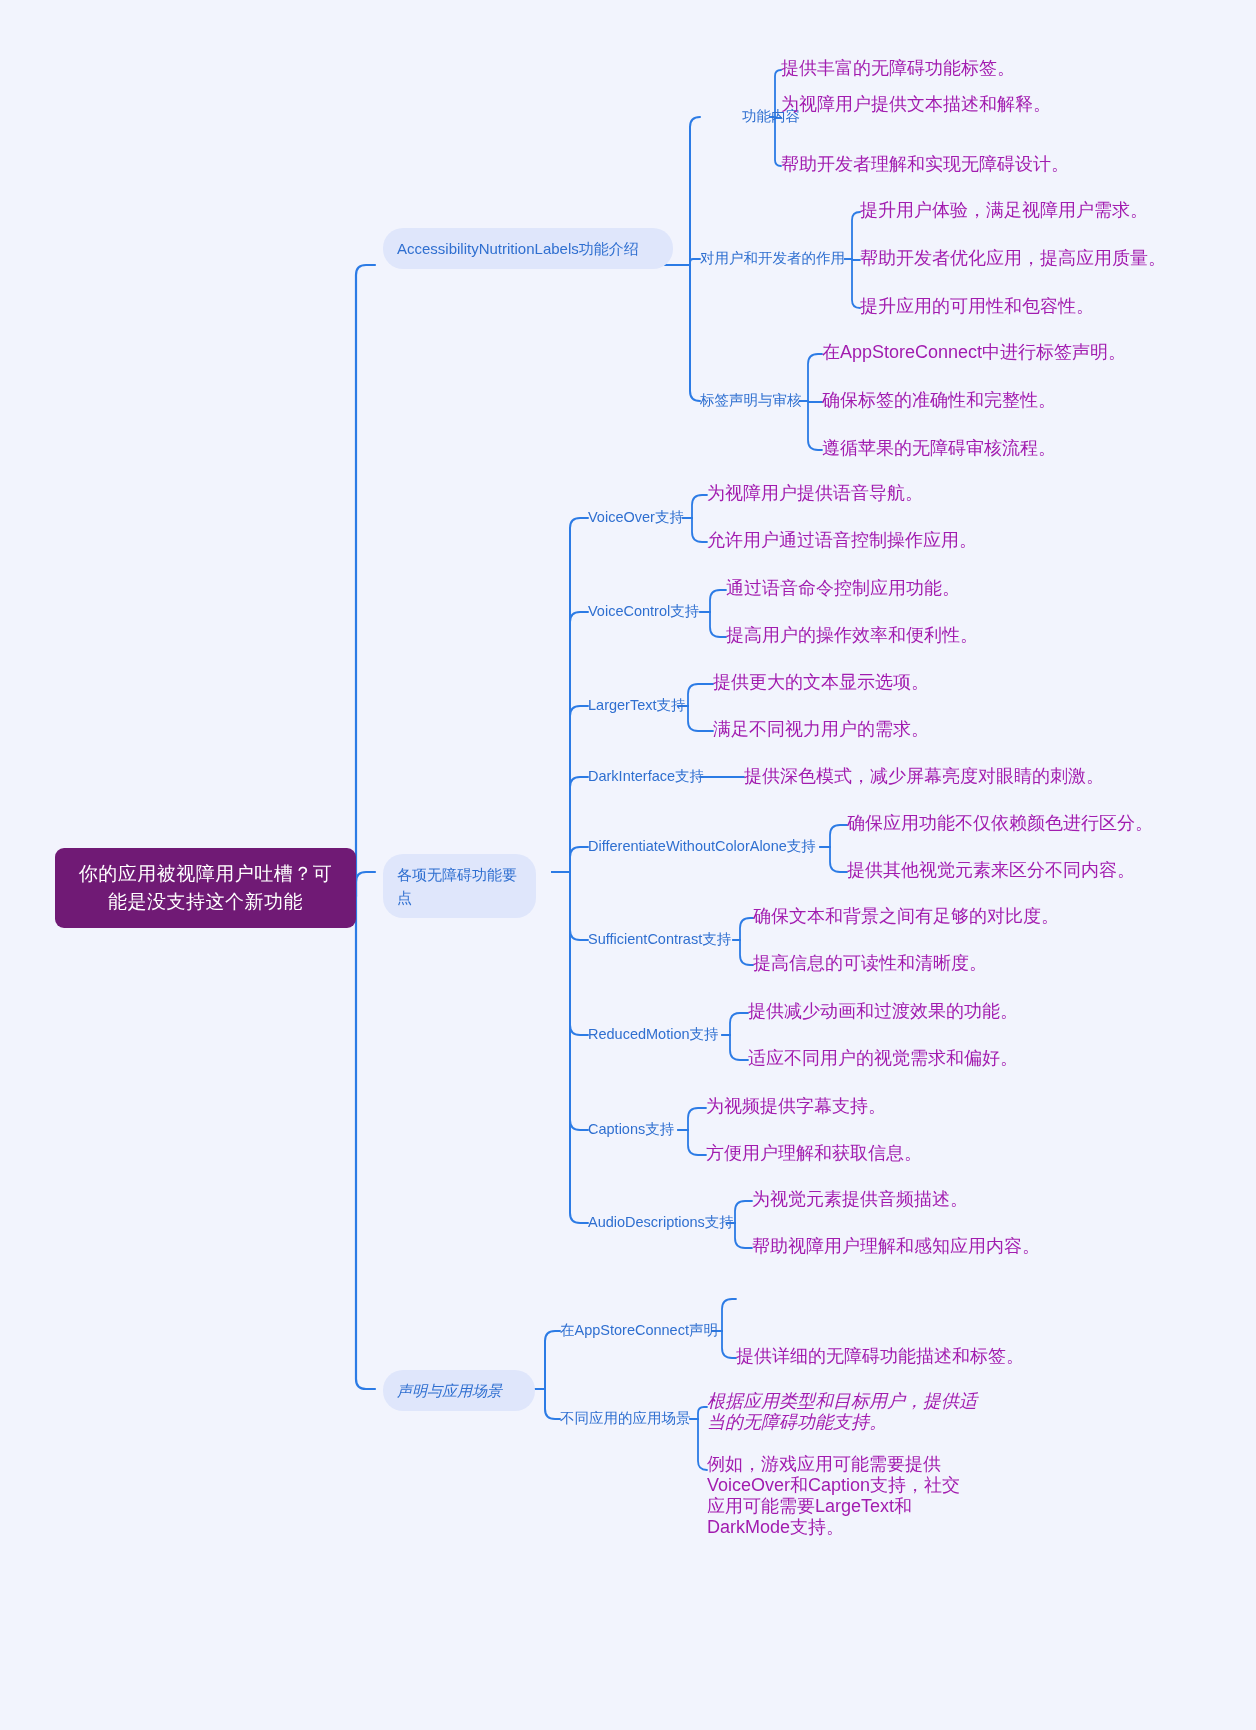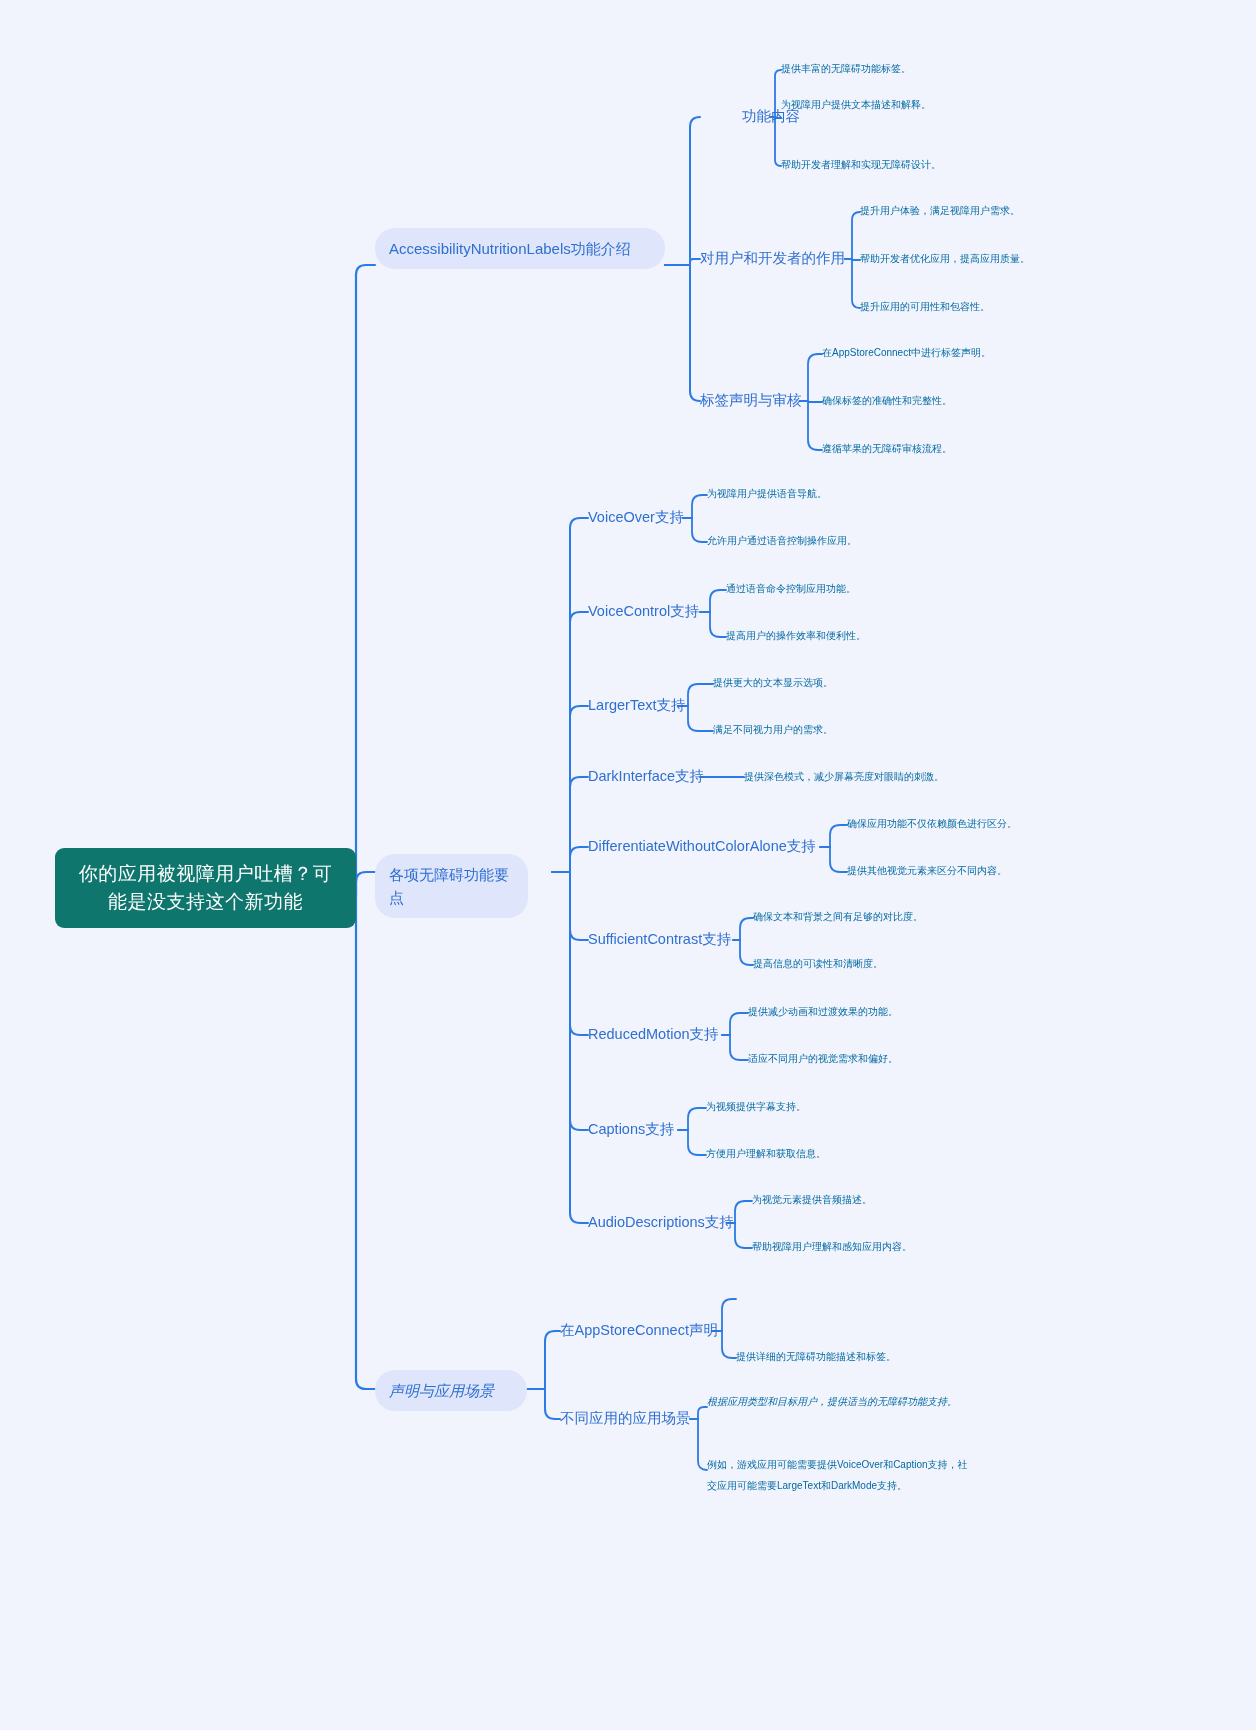--- a/index.html
+++ b/index.html
@@ -8,33 +8,33 @@
     background:#f2f4fd;
     font-family:"Liberation Sans","DejaVu Sans",sans-serif;
     position:relative;overflow:hidden;
   }
   #mindmap{position:absolute;inset:0;width:1256px;height:1730px;}
   svg#links{position:absolute;left:0;top:0;width:1256px;height:1730px;pointer-events:none;}
   .node{position:absolute;box-sizing:border-box;}
 
   
   .root{
-    background:#0f766e;color:#ffffff;border-radius:9px;
+    background:#701a75;color:#ffffff;border-radius:9px;
     font-size:19px;line-height:28px;text-align:center;
     padding:12px 16px;letter-spacing:.5px;
   }
   
   .lvl1{
     background:#dfe6fb;color:#2f6fd0;border-radius:20px;
-    font-size:15px;line-height:23px;padding:9px 14px;
+    font-size:15px;line-height:23px;padding:9px 14px;margin-left:8px;
   }
   
   .lvl2{color:#2f6fd0;font-size:14.5px;line-height:22px;white-space:nowrap;}
   
-  .lvl3{color:#0369a1;font-size:10px;line-height:21px;}
+  .lvl3{color:#a21caf;font-size:18px;line-height:21px;}
   .lvl3.wrap{white-space:normal;}
   .lvl3.nowrap{white-space:nowrap;}
 </style>
 </head>
 <body>
 
 <div id="mindmap">
   <svg id="links" viewBox="0 0 1256 1730" xmlns="http://www.w3.org/2000/svg">
       <path d="M 356 896 L 356 896" fill="none" stroke="#2c7be5" stroke-width="2.2" stroke-linecap="round"></path>
       <path d="M 356 896 L 356 275 Q 356 265 366 265 L 375 265" fill="none" stroke="#2c7be5" stroke-width="2.2" stroke-linecap="round"></path>

